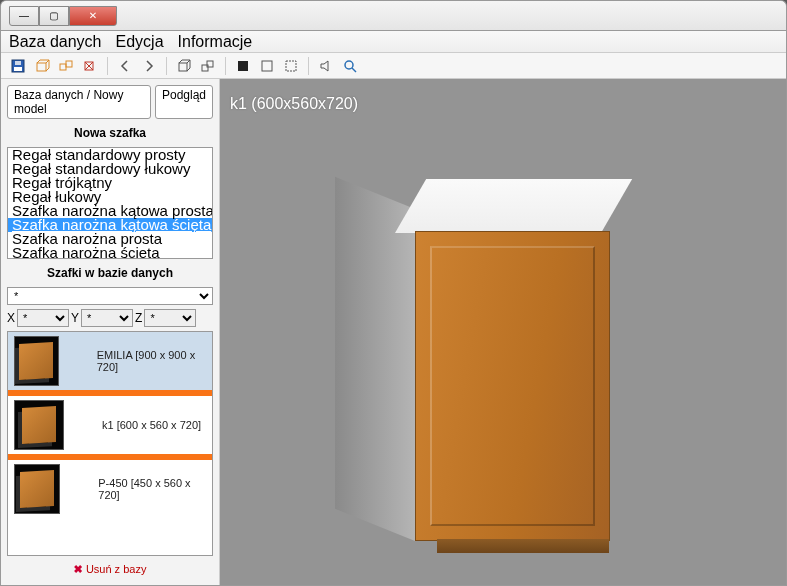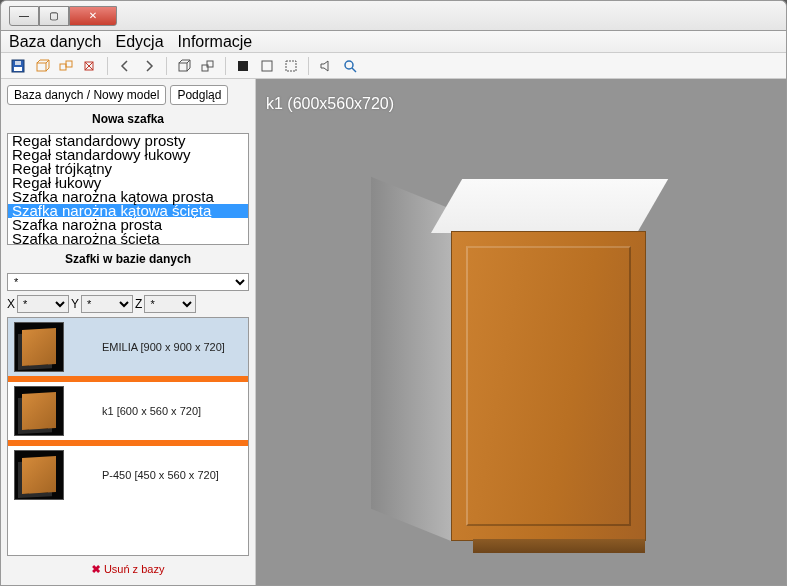--- a/index.html
+++ b/index.html
@@ -14,21 +14,21 @@
     .tctl.max { background: linear-gradient(#f5f5f5,#ddd); }
     .tctl.close { background: linear-gradient(#e98178,#c94030); color: #fff; border-radius: 0 0 3px 0; width: 48px; }
     .window-outer { border: 1px solid #999; height: 556px; background: #fff; display: flex; flex-direction: column; }
     .menubar { height: 22px; background: linear-gradient(#f8f8f8,#eee); display: flex; align-items: center; gap: 14px; padding-left: 8px; border-bottom: 1px solid #ccc; }
     .menubar span { font-size: 16px; color: #000; cursor: pointer; }
     .toolbar { height: 26px; background: #f6f6f6; display: flex; align-items: center; gap: 2px; padding-left: 6px; border-bottom: 1px solid #ccc; }
     .tbtn { width: 22px; height: 20px; display: flex; align-items: center; justify-content: center; cursor: pointer; border-radius: 2px; }
     .tbtn svg { display: block; }
     .tsep { width: 1px; height: 18px; background: #ccc; margin: 0 4px; }
     .content { display: flex; flex: 1; overflow: hidden; }
-    .sidebar { width: 255px; background: #f3f3f3; border-right: 1px solid #ccc; padding: 6px; display: flex; flex-direction: column; gap: 4px; }
+    .sidebar { width: 219px; background: #f3f3f3; border-right: 1px solid #ccc; padding: 6px; display: flex; flex-direction: column; gap: 4px; }
     .tabrow { display: flex; gap: 4px; font-size: 12px; }
     .tab { border: 1px solid #999; padding: 2px 6px; background: #fff; cursor: pointer; border-radius: 3px; }
     .section-title { font-weight: bold; font-size: 12px; text-align: center; padding: 3px 0; }
     .type-list { background: #fff; border: 1px solid #999; height: 112px; overflow: hidden; }
     .type-list div { font-size: 15px; padding: 0 4px; cursor: pointer; line-height: 14px; white-space: nowrap; }
     .type-list div.selected { background: #3399ff; color: #fff; text-decoration: underline; }
     .filter-row { display: flex; align-items: center; gap: 4px; font-size: 12px; }
     .filter-row input, .filter-row select { font-size: 11px; padding: 1px 2px; border: 1px solid #999; background: #fff; }
     .filter-row select { flex: 1; }
     .db-list { flex: 1; background: #fff; border: 1px solid #999; overflow-y: scroll; }

